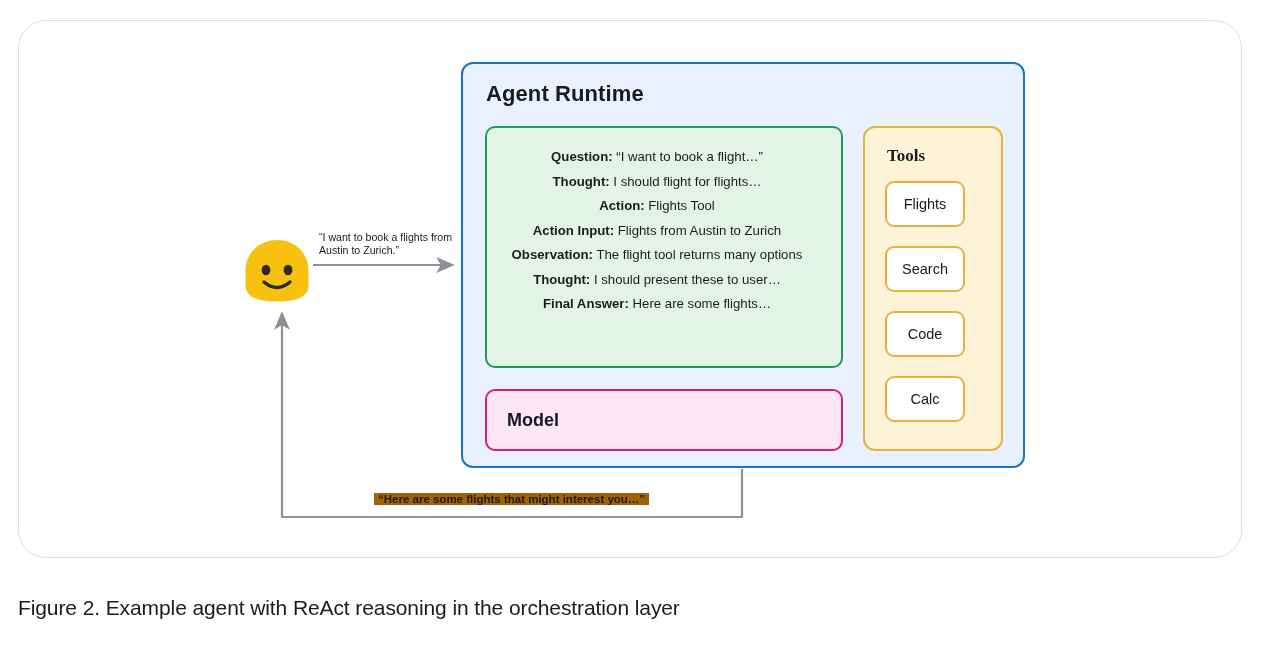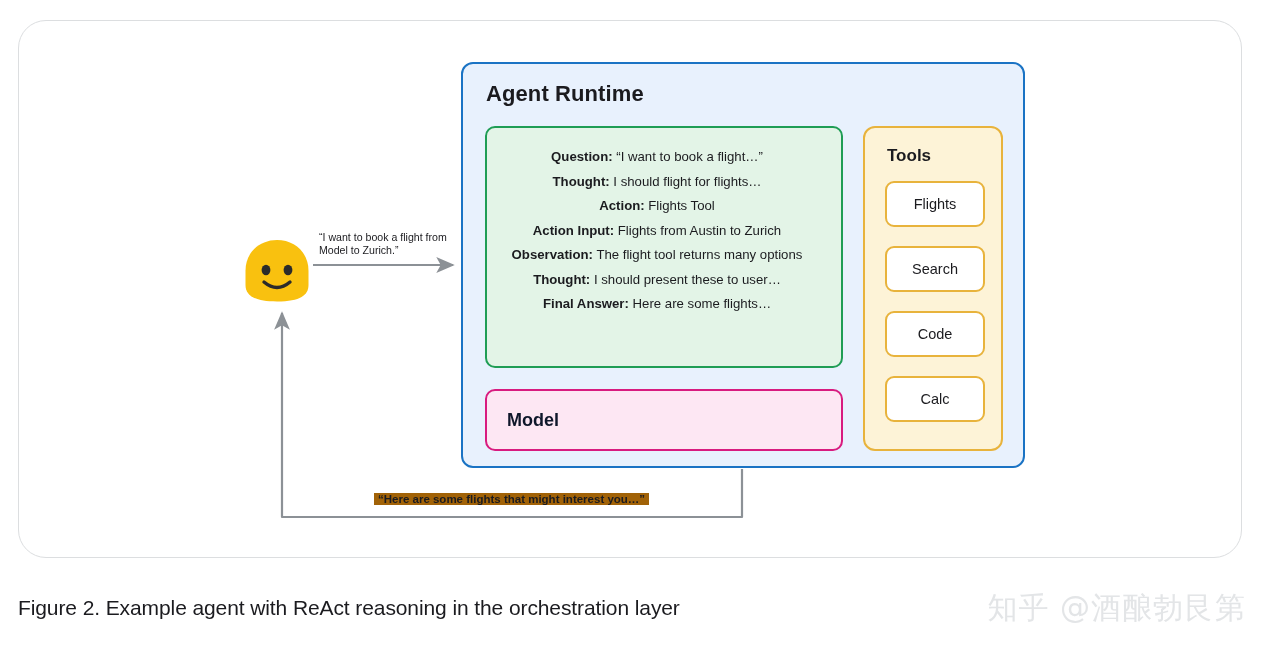--- a/index.html
+++ b/index.html
@@ -85,28 +85,29 @@
     background: #fdf3d7;
     border: 2.2px solid #e8b33c;
     border-radius: 12px;
   }
   .tools-title {
     position: absolute;
     left: 22px; top: 18px;
     font-size: 17px;
     font-weight: 600;
     color: #1b1b1f;
+    font-family: Liberation Serif, serif;
   }
   .tool-list {
     position: absolute;
     left: 20px; top: 53px;
     width: 100px;
   }
   .tool-btn {
-    width: 100px; height: 46px;
+    width: 80px; height: 46px;
     background: #ffffff;
     border: 2px solid #e8b33c;
     border-radius: 9px;
     display: flex;
     align-items: center;
     justify-content: center;
     font-size: 14.5px;
     color: #1b1b1f;
     margin-bottom: 19px;
   }
@@ -189,21 +190,21 @@
       <path d="M741,468 L741,516 L281,516 L281,312" fill="none" stroke="#8c9196" stroke-width="2.2" stroke-linejoin="round" marker-end="url(#arrowhead-up)"></path>
     </svg>
 
     <svg class="user-face" style="left:224px; top:218px;" viewBox="0 0 68 64">
       <path d="M34 1 C51.5 1 65.5 13.5 65.5 31.5 L65.5 46 C65.5 56 57.5 62.5 34 62.5 C10.5 62.5 2.5 56 2.5 46 L2.5 31.5 C2.5 13.5 16.5 1 34 1 Z" fill="#f9c10f"></path>
       <ellipse cx="23" cy="31" rx="4.4" ry="5.2" fill="#2b2b2b"></ellipse>
       <ellipse cx="45" cy="31" rx="4.4" ry="5.2" fill="#2b2b2b"></ellipse>
       <path d="M21 43 Q34 54 47 43" fill="none" stroke="#2b2b2b" stroke-width="3.4" stroke-linecap="round"></path>
     </svg>
 
-    <div class="arrow-label-top" style="left:300px; top:210px;">“I want to book a flight from Model to Zurich.”</div>
+    <div class="arrow-label-top" style="left:300px; top:210px;">“I want to book a flights from Austin to Zurich.”</div>
 
     <div class="arrow-label-bottom" style="left:355px; top:472px;">“Here are some flights that might interest you…”</div>
 
     <div class="agent-runtime" style="left:442px; top:41px;text-align:center;">
 
       <div class="agent-runtime-title">Agent Runtime</div>
 
       <div class="react-box" id="react-box">
           <div class="react-line"><span class="lbl">Question:</span> <span>“I want to book a flight…”</span></div>
           <div class="react-line"><span class="lbl">Thought:</span> <span>I should flight for flights…</span></div>
@@ -226,15 +227,14 @@
             <div class="tool-btn">Code</div>
             <div class="tool-btn">Calc</div>
           </div>
       </div>
 
     </div>
   </div>
 
   <div class="caption">Figure 2. Example agent with ReAct reasoning in the orchestration layer</div>
 
-  <div class="watermark">知乎 @酒酿勃艮第</div>
 
 </div>
 
 </body></html>

